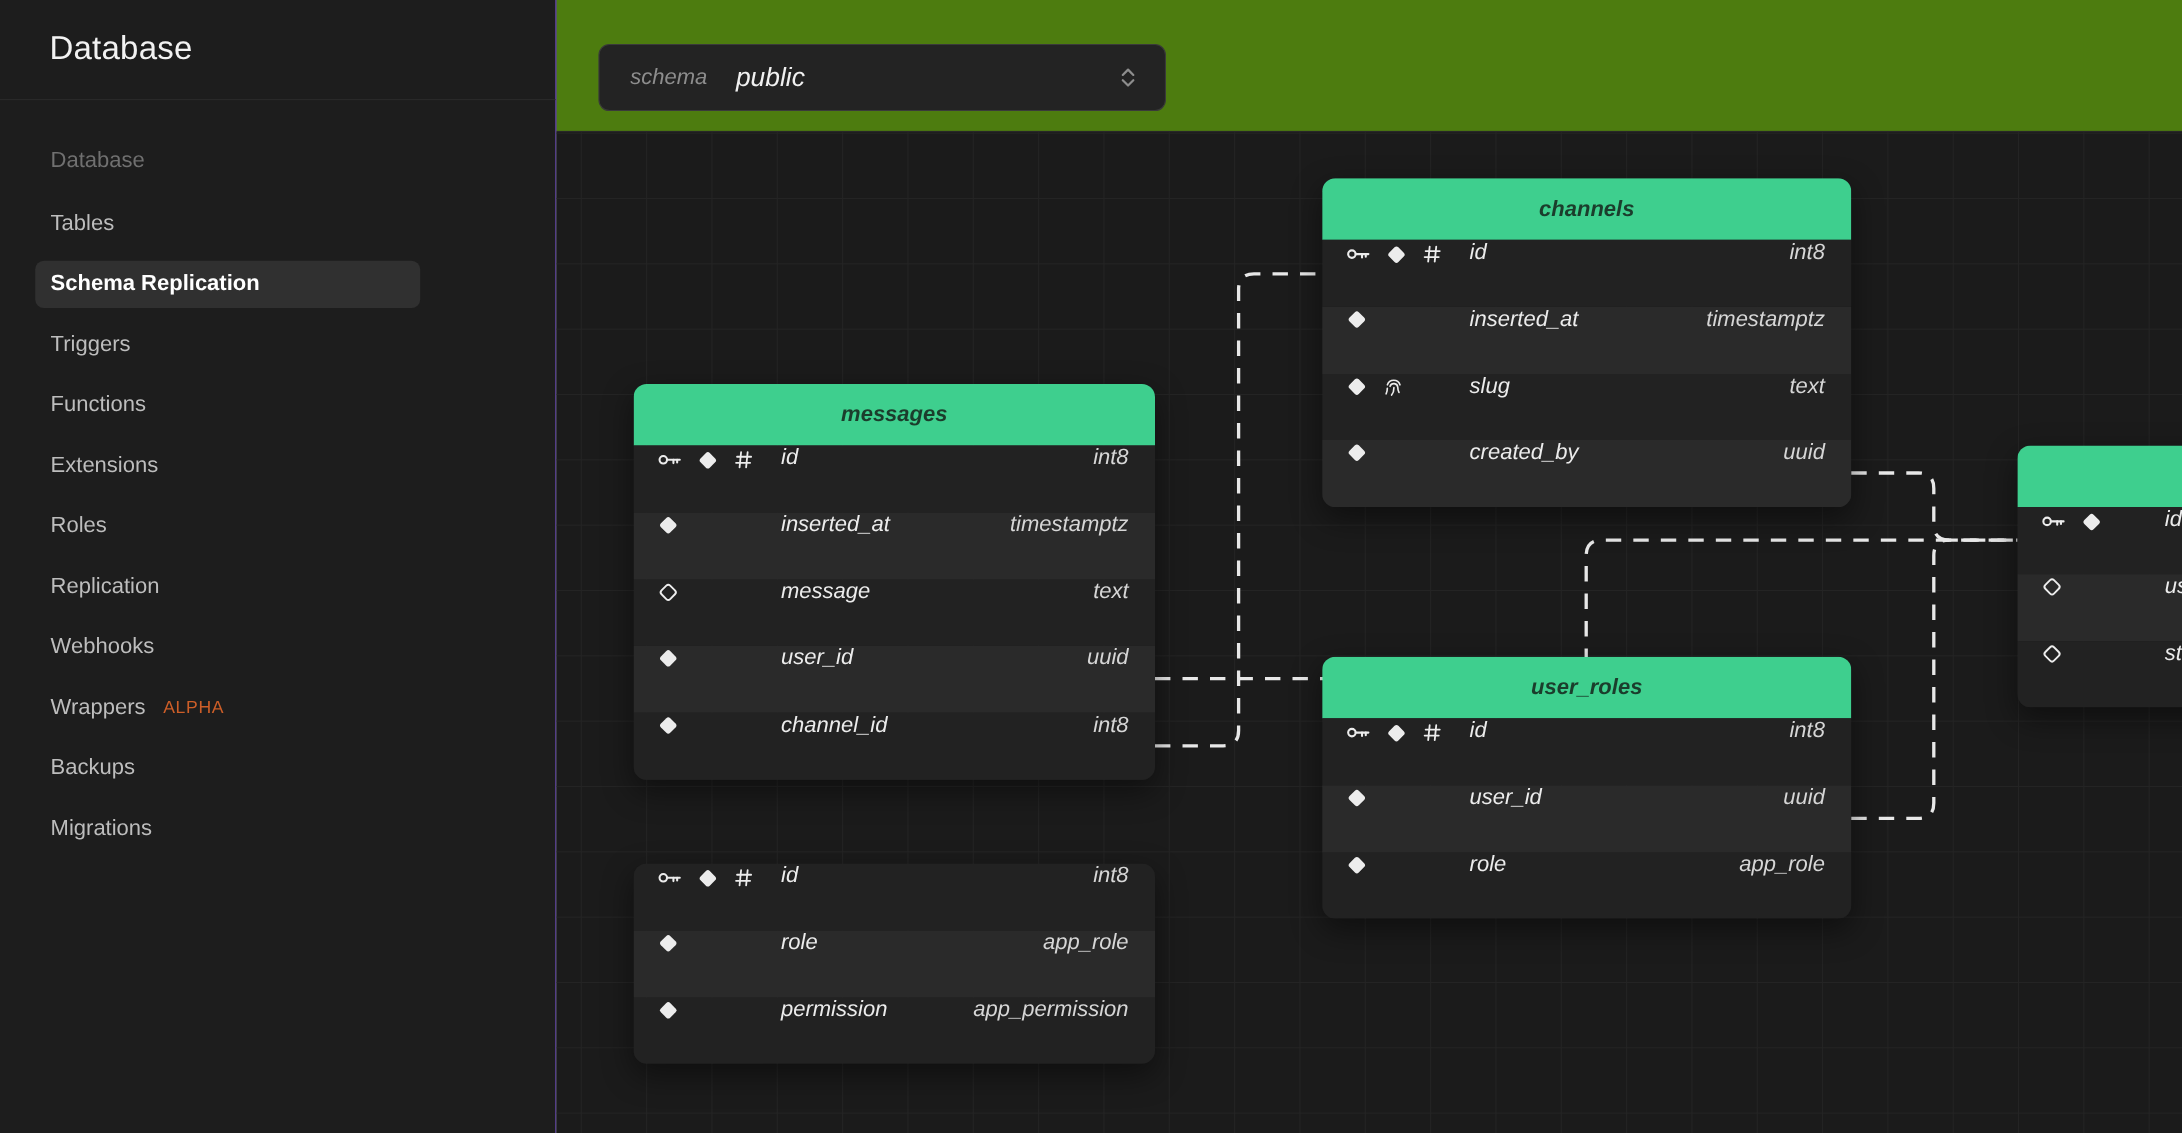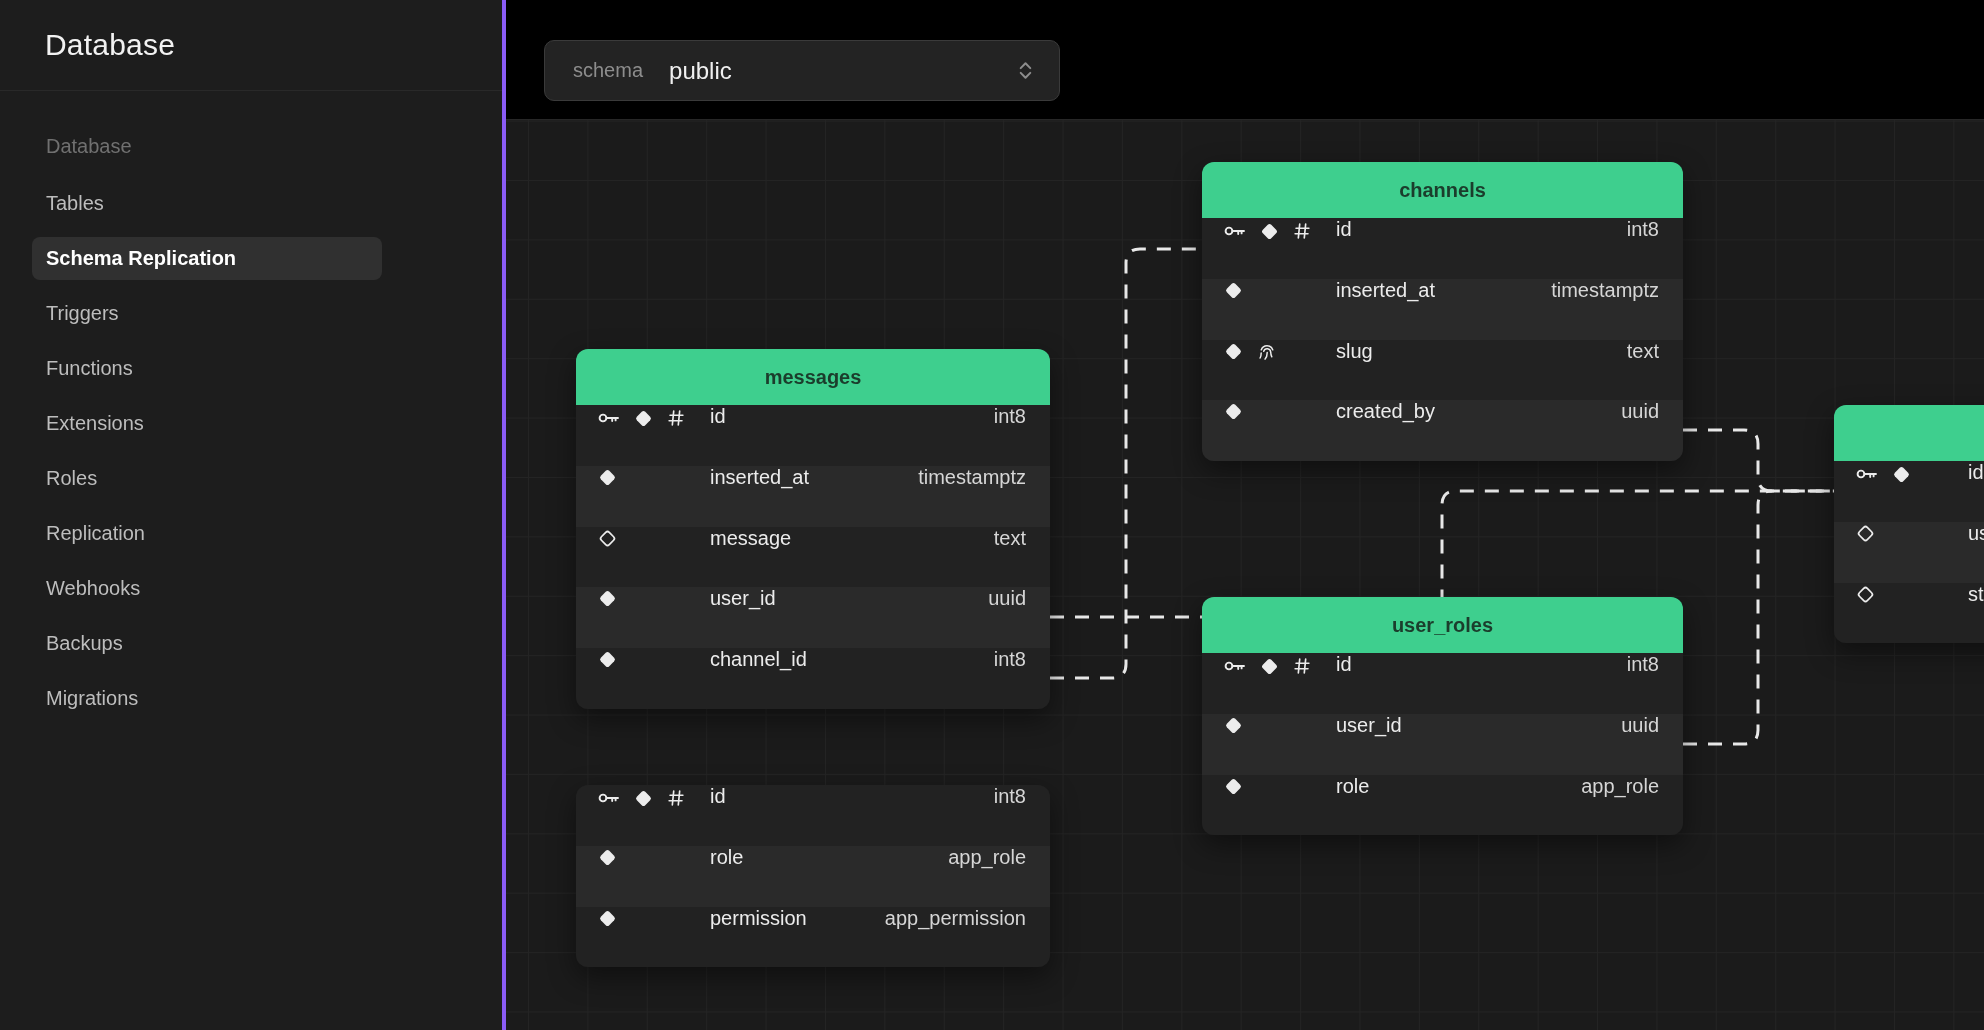--- a/index.html
+++ b/index.html
@@ -11,40 +11,40 @@
   html,body{margin:0;padding:0;}
   body{
     width:1984px;height:1030px;position:relative;overflow:hidden;
     background:#1b1b1b;color:#ededed;
     font-family:"Liberation Sans", sans-serif;
   }
 
   
   .sidebar{
     position:absolute;left:0;top:0;width:506px;height:1030px;
-    background:#1d1d1d;border-right:4px solid #8b5cf6;
+    background:#1d1d1d;border-right:1px solid #8b5cf6;
   }
   .sidebar-header{
     height:91px;border-bottom:1px solid #292929;
     display:flex;align-items:center;padding-left:45px;
   }
   .sidebar-title{font-size:30px;color:#f2f2f2;letter-spacing:.2px;}
   .nav{padding-top:44px;margin-left:32px;width:350px;}
   .nav-section{
     color:#707070;font-size:20px;padding:0 14px;margin-bottom:24px;
   }
   .nav-item{
     color:#bdbdbd;font-size:20px;padding:10px 14px;margin-bottom:12px;
     border-radius:8px;display:flex;align-items:center;gap:16px;cursor:pointer;
   }
   .nav-item.active{background:#303030;color:#ffffff;font-weight:700;}
   .badge{color:var(--badge);font-size:16px;letter-spacing:.6px;}
 
   
-  .main{position:absolute;left:506px;top:0;right:0;bottom:0;background:#000000;}
+  .main{position:absolute;left:506px;top:0;right:0;bottom:0;background:#4d7c0f;font-style:italic;}
   .topbar{
     position:absolute;left:0;top:0;right:0;height:120px;
     border-bottom:1px solid #272727;
   }
   .schema-select{
     position:absolute;left:38px;top:40px;width:516px;height:61px;
     background:#232323;border:1px solid #3a3a3a;border-radius:10px;
     display:flex;align-items:center;padding:0 22px 0 28px;cursor:pointer;
   }
   .schema-label{color:#8d8d8d;font-size:20px;}
@@ -108,20 +108,24 @@
         <span>Extensions</span>
       </div>
       <div class="nav-item">
         <span>Roles</span>
       </div>
       <div class="nav-item">
         <span>Replication</span>
       </div>
       <div class="nav-item">
         <span>Webhooks</span>
+      </div>
+      <div class="nav-item">
+        <span>Wrappers</span>
+        <span class="badge">ALPHA</span>
       </div>
       <div class="nav-item">
         <span>Backups</span>
       </div>
       <div class="nav-item">
         <span>Migrations</span>
       </div>
     </div>
 </div>
 

